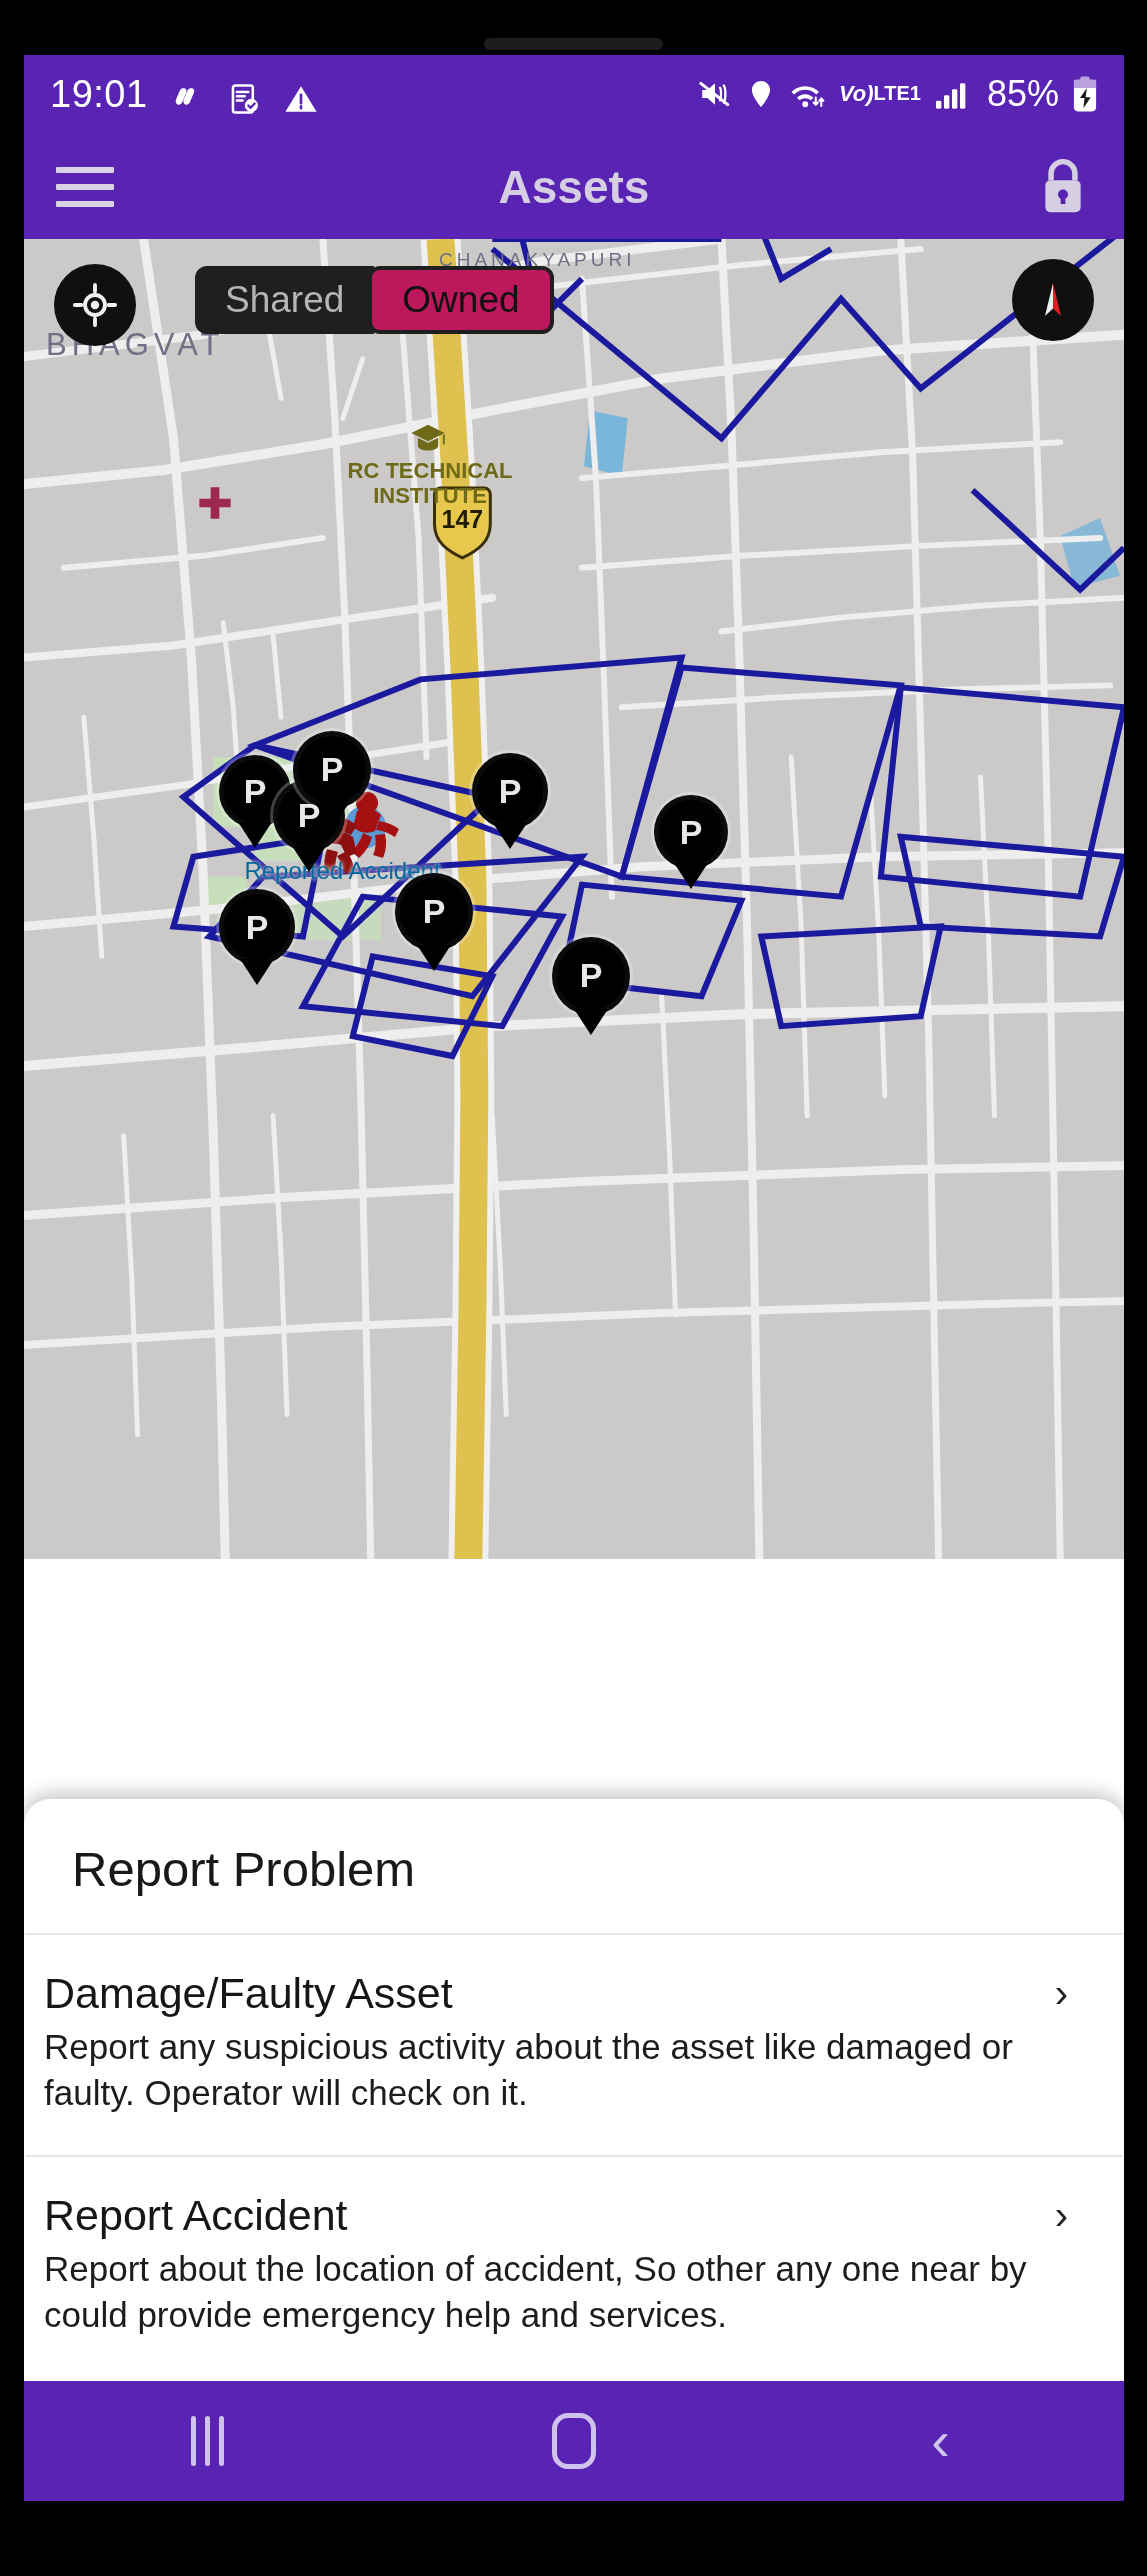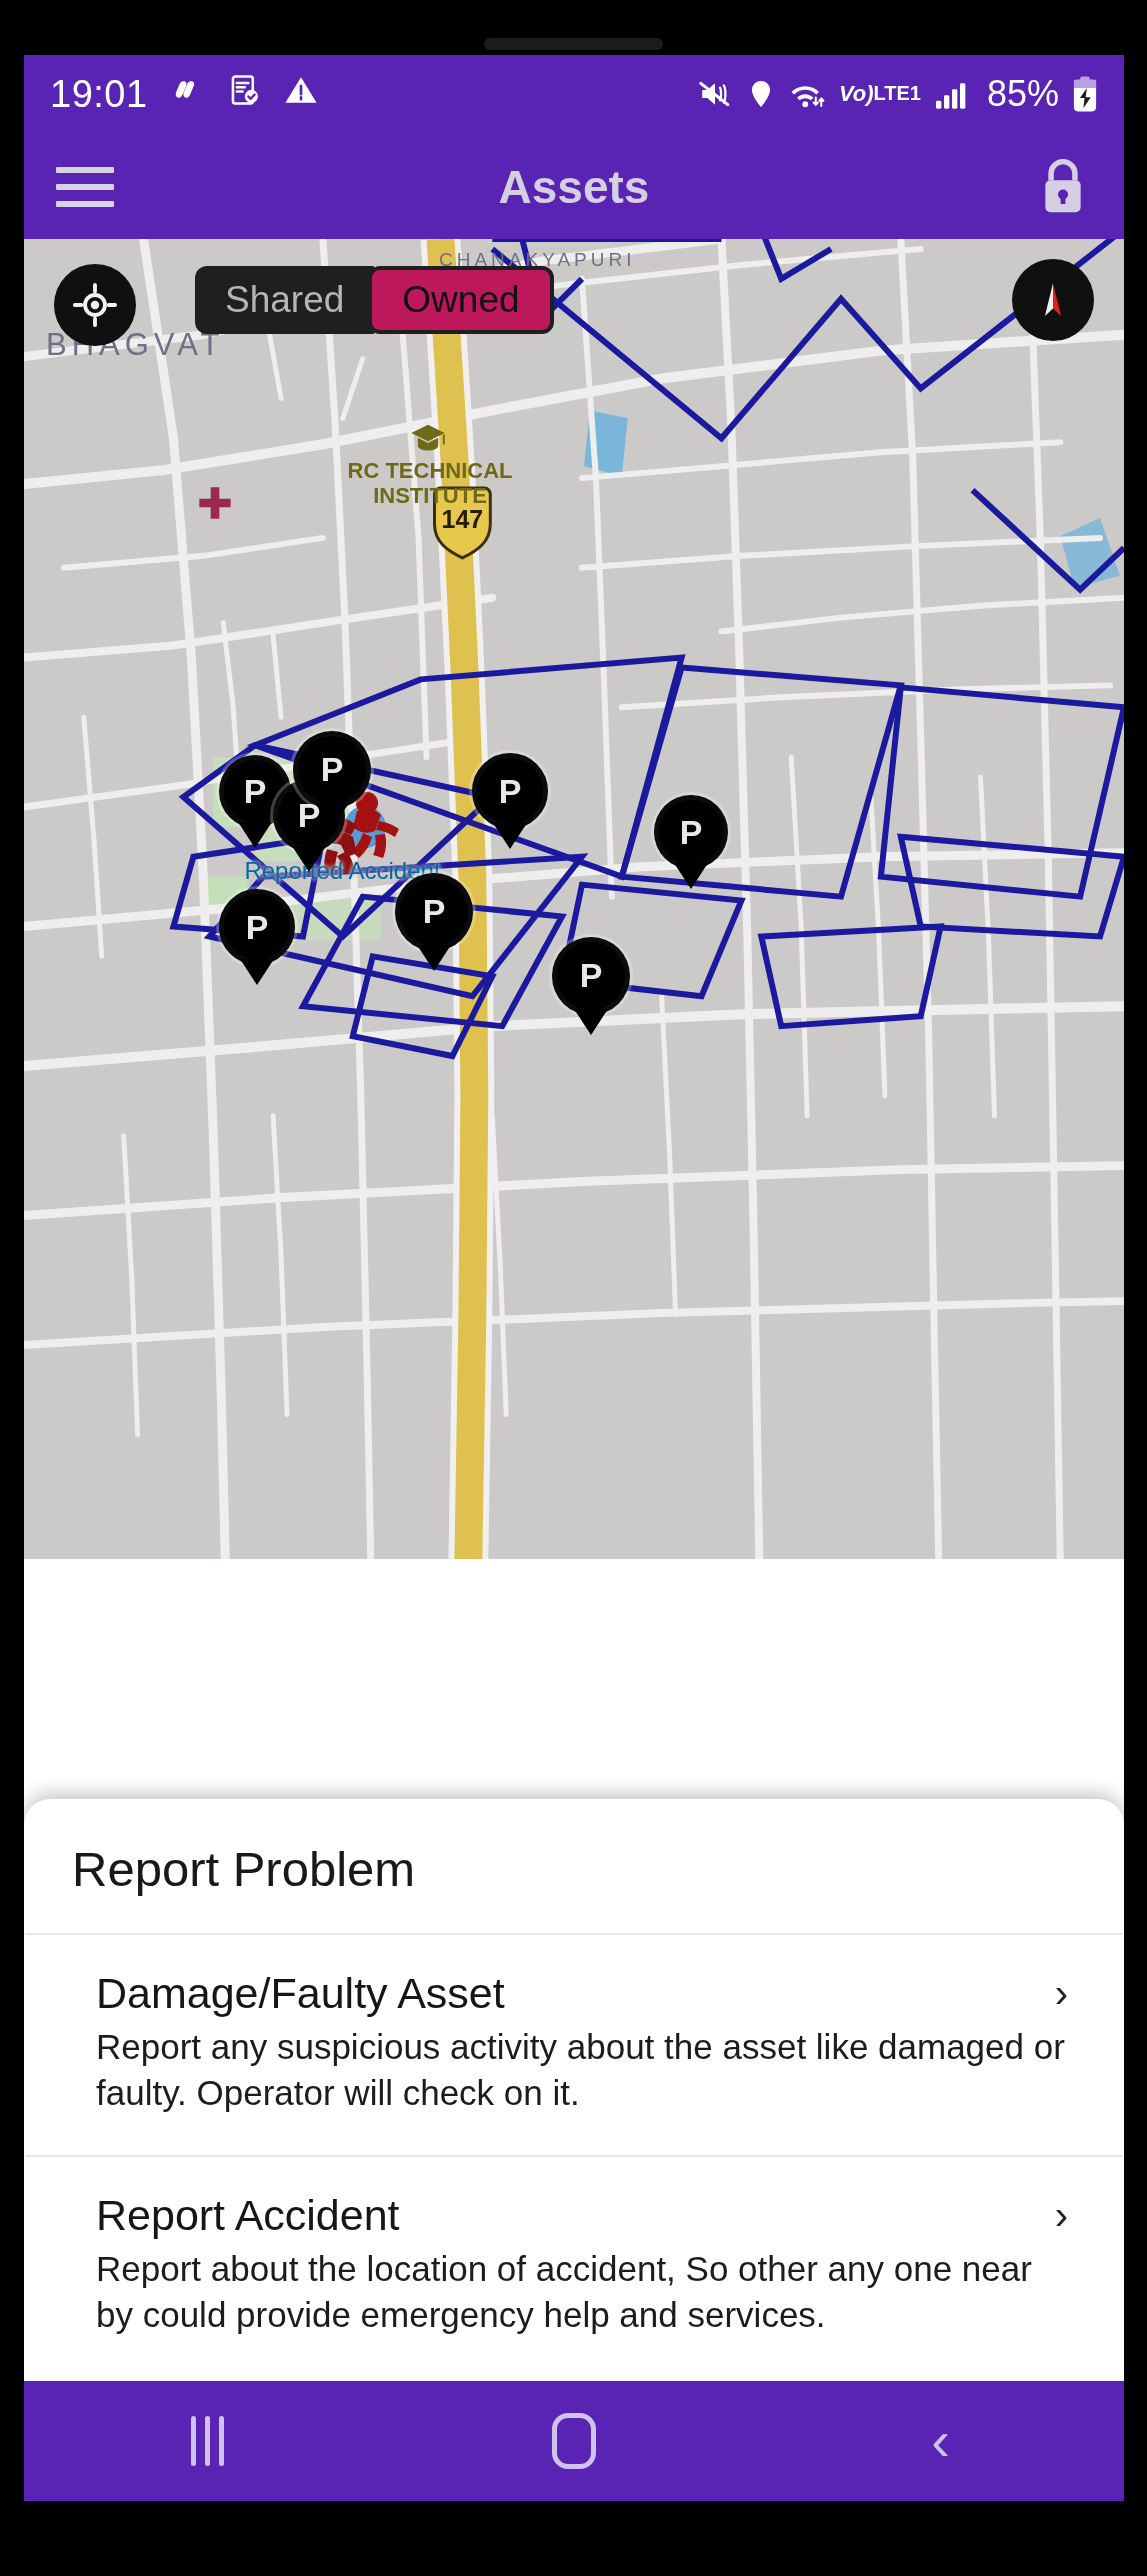--- a/index.html
+++ b/index.html
@@ -23,21 +23,21 @@
     
     width:1100px; height:2446px; left:24px; top:55px;
     background:#fff; overflow:hidden;
   }
   
   #status-bar{
     position:absolute; left:0; top:0; width:100%; height:78px;
     background:#5924b3; display:flex; align-items:center;
     padding:0 26px; color:#fff;
   }
-  .sb-left{ display:flex; align-items:flex-start; gap:22px; flex:1; }
+  .sb-left{ display:flex; align-items:flex-end; gap:22px; flex:1; }
   .sb-right{ display:flex; align-items:center; gap:13px; }
   #status-time{ font-size:38px; letter-spacing:0.5px; font-weight:400; }
   .sb-icon{ display:flex; align-items:center; }
   #battery-text{ font-size:36px; margin-left:4px; }
   
   #app-bar{
     position:absolute; left:0; top:78px; width:100%; height:107px;
     background:#5924b3; display:flex; align-items:center;
     padding:0 32px;
   }
@@ -112,21 +112,21 @@
     position:absolute; left:0; bottom:120px; width:100%;
     background:#fff; border-radius:26px 26px 0 0;
     box-shadow:0 -6px 18px rgba(0,0,0,.22);
     padding:0 0 4px 0;
   }
   #sheet-title{
     font-size:49px; font-weight:500; color:#191919;
     padding:42px 48px 36px 48px;
   }
   .sheet-divider{ height:2px; background:#e6e6e6; margin:0 1px; }
-  .report-item{ padding:34px 48px 38px 72px; cursor:pointer; }
+  .report-item{ padding:34px 48px 38px 20px; cursor:pointer; }
   .report-head{ display:flex; align-items:center; }
   .report-title{ font-size:43px; color:#161616; font-weight:400; flex:1; }
   .chevron{ font-size:40px; color:#232323; line-height:1; padding-right:8px; }
   .report-desc{ font-size:35px; color:#1c1c1c; line-height:1.33; margin-top:6px; }
   
   #nav-bar{
     position:absolute; left:0; bottom:0; width:100%; height:120px;
     background:#5924b3; display:flex; align-items:center; justify-content:space-around;
   }
   .nav-btn{ display:flex; align-items:center; justify-content:center;

